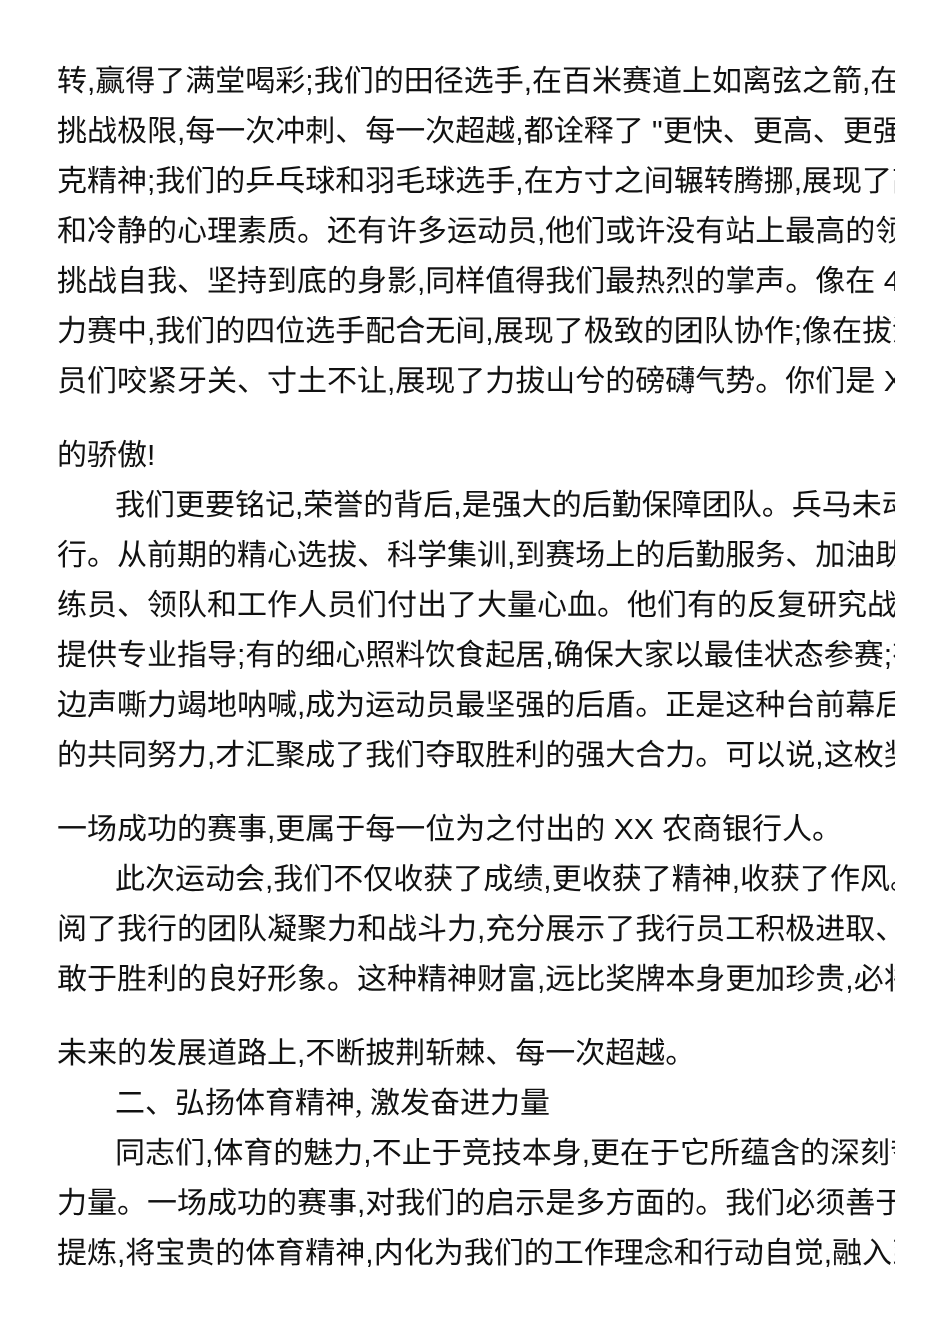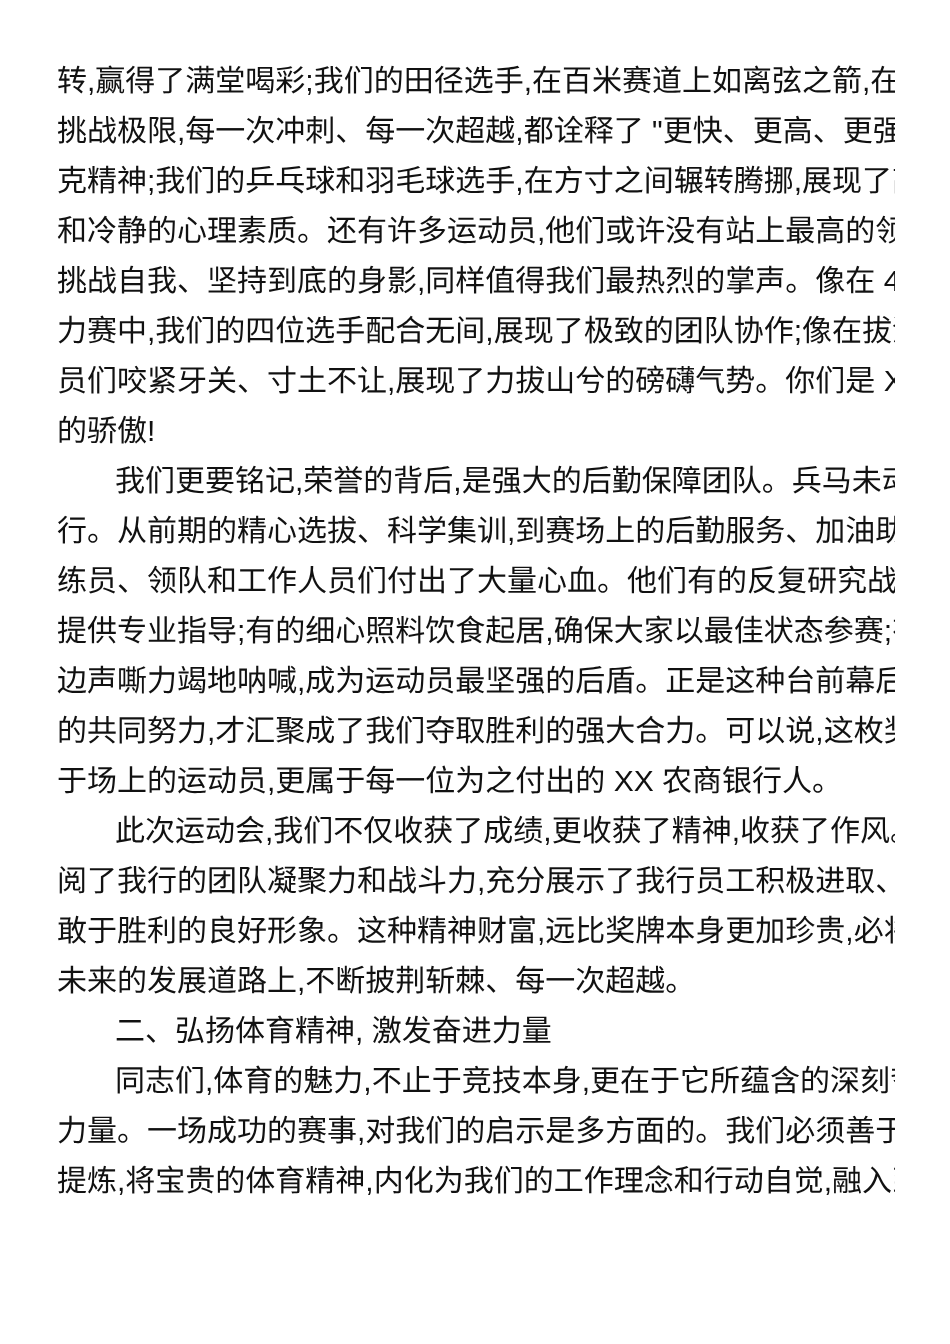--- a/index.html
+++ b/index.html
@@ -45,34 +45,36 @@
     text-align: justify;
     text-align-last: justify;
     display: block;
   }
 
   
   .line.ragged {
     display: block;
     text-align: center;
     text-align-last: left;
+    margin-top: 24px;
   }
 
   
   .line.indent {
     text-indent: 58px;
   }
 
   
   .line.heading {
     display: block;
     text-align: left;
     text-align-last: left;
     text-indent: 58px;
     font-weight: 400;
+    font-family: Liberation Serif, serif;
   }
 </style>
 </head>
 <body>
 
 <div class="page">
   <div class="doc-body" id="doc-body">
 
   <div class="line justify">转,赢得了满堂喝彩;我们的田径选手,在百米赛道上如离弦之箭,在千米征程中</div>
       <div class="line justify">挑战极限,每一次冲刺、每一次超越,都诠释了 "更快、更高、更强" 的奥林匹</div>
@@ -81,21 +83,21 @@
       <div class="line justify">挑战自我、坚持到底的身影,同样值得我们最热烈的掌声。像在 4x100 米接</div>
       <div class="line justify">力赛中,我们的四位选手配合无间,展现了极致的团队协作;像在拔河比赛中,队</div>
       <div class="line justify">员们咬紧牙关、寸土不让,展现了力拔山兮的磅礴气势。你们是 XX 农商银行</div>
       <div class="line ragged">的骄傲!</div>
       <div class="line justify indent">我们更要铭记,荣誉的背后,是强大的后勤保障团队。兵马未动,粮草先</div>
       <div class="line justify">行。从前期的精心选拔、科学集训,到赛场上的后勤服务、加油助威,我们的教</div>
       <div class="line justify">练员、领队和工作人员们付出了大量心血。他们有的反复研究战术,为运动员</div>
       <div class="line justify">提供专业指导;有的细心照料饮食起居,确保大家以最佳状态参赛;有的在赛场</div>
       <div class="line justify">边声嘶力竭地呐喊,成为运动员最坚强的后盾。正是这种台前幕后、上下一心</div>
       <div class="line justify">的共同努力,才汇聚成了我们夺取胜利的强大合力。可以说,这枚奖牌,不仅属</div>
-      <div class="line ragged">于场上的运动员,更属于每一位为之付出的 XX 农商银行人。</div>
+      <div class="line ragged">一场成功的赛事,更属于每一位为之付出的 XX 农商银行人。</div>
       <div class="line justify indent">此次运动会,我们不仅收获了成绩,更收获了精神,收获了作风。它全面检</div>
       <div class="line justify">阅了我行的团队凝聚力和战斗力,充分展示了我行员工积极进取、团结协作、</div>
       <div class="line justify">敢于胜利的良好形象。这种精神财富,远比奖牌本身更加珍贵,必将激励我们在</div>
       <div class="line ragged">未来的发展道路上,不断披荆斩棘、每一次超越。</div>
       <div class="line heading">二、弘扬体育精神, 激发奋进力量</div>
       <div class="line justify indent">同志们,体育的魅力,不止于竞技本身,更在于它所蕴含的深刻哲理和精神</div>
       <div class="line justify">力量。一场成功的赛事,对我们的启示是多方面的。我们必须善于总结、善于</div>
       <div class="line justify">提炼,将宝贵的体育精神,内化为我们的工作理念和行动自觉,融入到全行改革</div>
     </div>
 </div>

